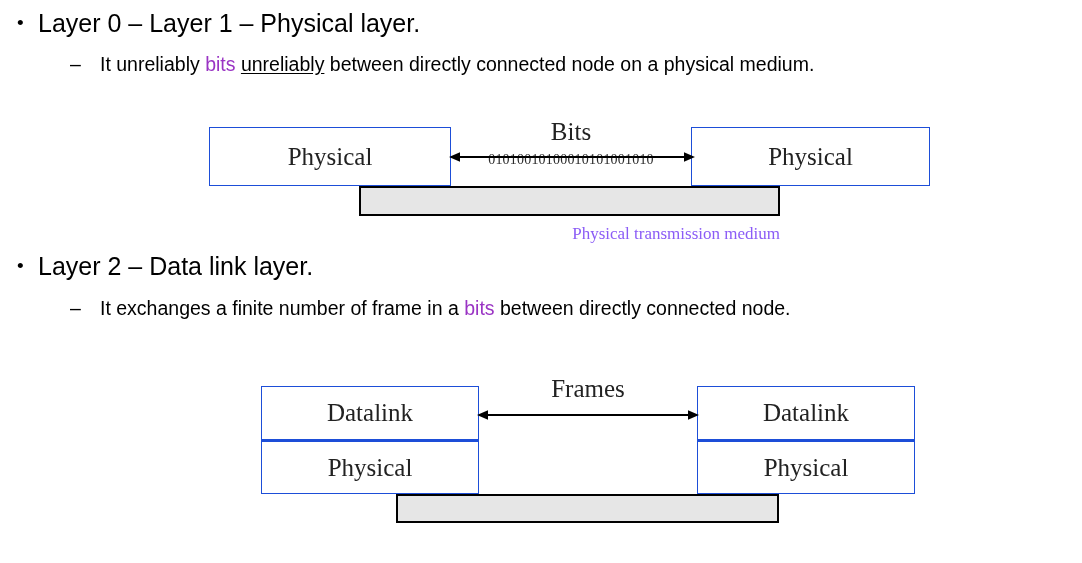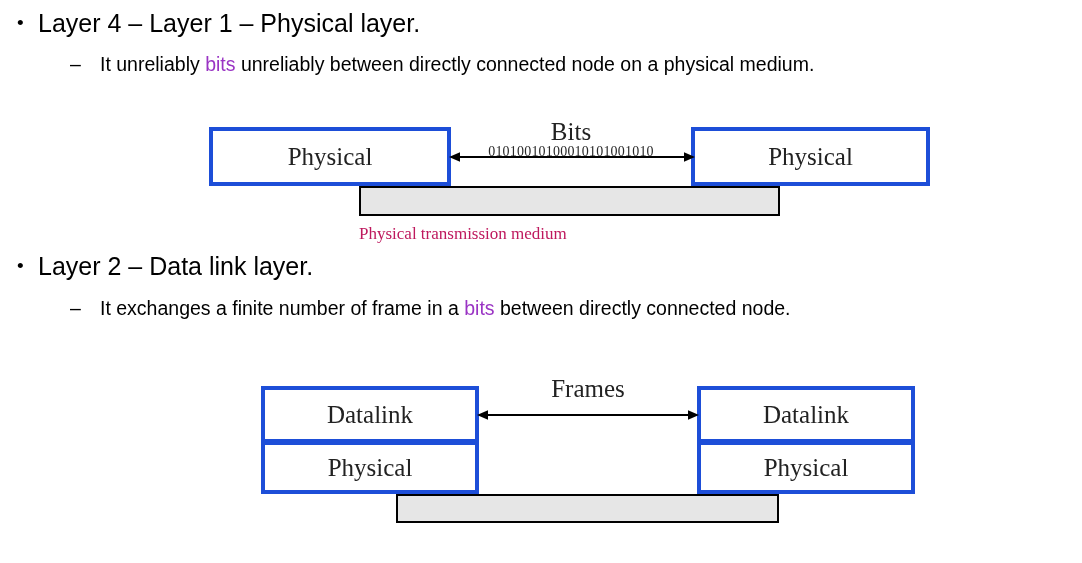--- a/index.html
+++ b/index.html
@@ -46,29 +46,29 @@
   }
   .bullet-l2 .marker {
     width: 30px;
     flex: 0 0 30px;
     font-size: 19.5px;
     line-height: 24px;
     text-align: left;
   }
   .txt { display: inline; }
   .accent { color: #9A34C4; }
-  .underline { text-underline-offset: 2px; }
+  .underline { text-decoration: underline; text-underline-offset: 2px; }
 
   
   .diagram { position: absolute; }
 
   .layer-box {
     position: absolute;
     box-sizing: border-box;
-    border: 4px solid #1d4ed8;
+    border: 1px solid #1d4ed8;
     background: #ffffff;
     display: flex;
     align-items: center;
     justify-content: center;
     font-family: "Liberation Serif", serif;
     font-size: 25px;
     color: #222222;
     z-index: 3;
   }
   .layer-box.stack-top { border-bottom-width: 2px; }
@@ -95,40 +95,40 @@
     font-size: 14px;
     color: #2a2a2a;
     letter-spacing: 0.2px;
     text-align: center;
     white-space: nowrap;
   }
   .caption-serif {
     position: absolute;
     font-family: "Liberation Serif", serif;
     font-size: 17px;
-    color: #be185d;
-    text-align: left;
+    color: #8b5cf6;
+    text-align: right;
     white-space: nowrap;
   }
   .caption-sans {
     position: absolute;
     font-family: "Liberation Sans", sans-serif;
     font-size: 14px;
     color: #3a3a3a;
     text-align: center;
     white-space: nowrap;
   }
   .arrow-svg { position: absolute; z-index: 4; }
 </style>
 </head>
 <body>
 
 <div class="bullet-l1" style="left:8px; top:8px;">
   <span class="marker">•</span>
-  <span class="txt">Layer 4 – Layer 1 – Physical layer.</span>
+  <span class="txt">Layer 0 – Layer 1 – Physical layer.</span>
 </div>
 
 <div class="bullet-l2" style="left:70px; top:52px;">
   <span class="marker">–</span>
   <span class="txt"><span>It unreliably </span><span class="accent">bits</span><span> </span><span class="underline">unreliably</span><span> between directly connected node on a physical medium.</span></span>
 </div>
 
 <div class="diagram" style="left:0px; top:0px; width:1082px; height:250px;">
 
   <div class="layer-box" style="left:209px; top:127px; width:242px; height:59px;">
@@ -144,21 +144,21 @@
   <div class="link-label" style="left:451px; top:118px; width:240px;">
     <span>Bits</span>
   </div>
 
   <svg class="arrow-svg" width="246" height="16" viewBox="0 0 246 16" style="left:449px; top:149px;">
     <line x1="8" y1="8" x2="238" y2="8" stroke="#000000" stroke-width="2.2"></line>
     <polygon points="0,8 11,3.2 11,12.8" fill="#000000"></polygon>
     <polygon points="246,8 235,3.2 235,12.8" fill="#000000"></polygon>
   </svg>
 
-  <div class="bits-string" style="left:451px; top:144px; width:240px;">
+  <div class="bits-string" style="left:451px; top:152px; width:240px;">
     <span>01010010100010101001010</span>
   </div>
 
   <div class="caption-serif" style="left:359px; top:224px; width:421px;">
     <span>Physical transmission medium</span>
   </div>
 </div>
 
 <div class="bullet-l1" style="left:8px; top:251px;">
   <span class="marker">•</span>

